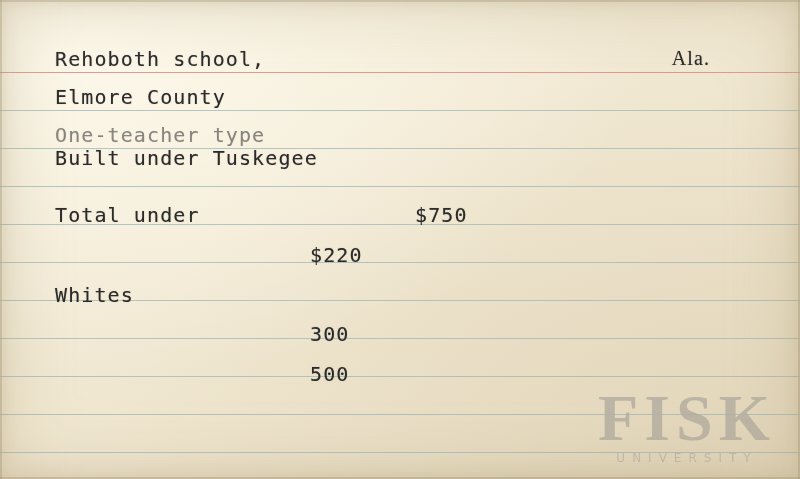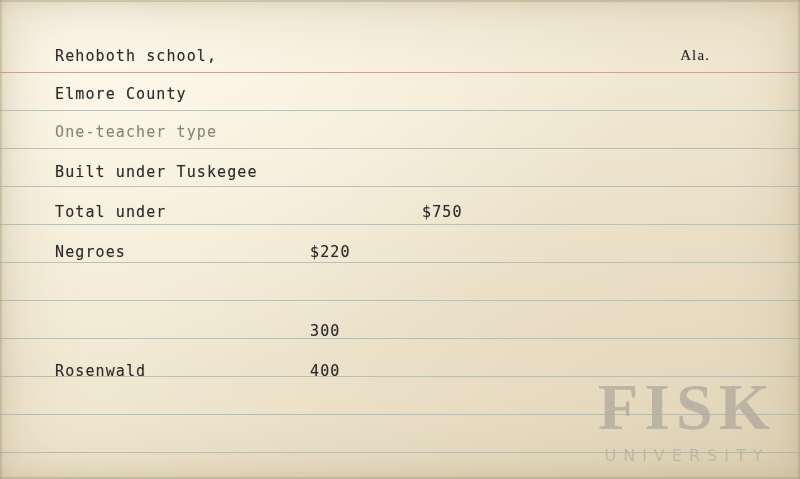--- a/index.html
+++ b/index.html
@@ -61,34 +61,33 @@
   #typed {
     position: absolute;
     inset: 0;
   }
   .line {
     position: absolute;
     left: 55px;
     right: 40px;
     height: 22px;
     color: #2b2b2b;
-    font-size: 15px;
+    font-size: 20px;
     letter-spacing: 1.1px;
     white-space: nowrap;
     text-shadow: 0 0 1px rgba(40,40,40,0.35);
   }
   .line .col-label { display: inline-block; }
   .line .col-a {
     position: absolute;
     left: 255px;
   }
   .line .col-b {
     position: absolute;
     left: 360px;
-    margin-left: 7px;
   }
   .line .right {
     position: absolute;
     right: 50px;
     font-family: Liberation Serif, serif;
   }
   .faint { opacity: 0.55; }
 
   
   #watermark {
@@ -103,23 +102,23 @@
   #watermark .wm-main {
     font-family: Liberation Serif, serif;
     font-size: 66px;
     font-weight: bold;
     letter-spacing: 6px;
     line-height: 1;
     color: #b6afa1;
   }
   #watermark .wm-sub {
     font-family: "DejaVu Sans", sans-serif;
-    font-size: 16px;
+    font-size: 12px;
     letter-spacing: 7px;
-    margin-top: 6px;
+    margin-top: 0;
     color: #bdb6a8;
   }
 </style>
 </head>
 <body>
 
 <div id="card">
 
   <div class="edge top"></div>
   <div class="edge bottom"></div>
@@ -148,42 +147,44 @@
     </div>
 
     <div class="line" style="top:85px">
       <span class="col-label">Elmore County</span>
     </div>
 
     <div class="line" style="top:123px">
       <span class="col-label faint">One-teacher type</span>
     </div>
 
-    <div class="line" style="top:163px">
+    <div class="line" style="top:146px">
       <span class="col-label">Built under Tuskegee</span>
     </div>
 
     <div class="line" style="top:203px">
       <span class="col-label">Total under</span>
       <span class="col-b">$750</span>
     </div>
 
     <div class="line" style="top:243px">
-      <span class="col-label">Negroes</span>
       <span class="col-a">$220</span>
     </div>
 
+    <div class="line" style="top:283px">
+      <span class="col-label">Whites</span>
+      <span class="col-a"></span>
+    </div>
 
     <div class="line" style="top:322px">
       <span class="col-a">300</span>
     </div>
 
     <div class="line" style="top:362px">
-      <span class="col-label">Rosenwald</span>
-      <span class="col-a">400</span>
+      <span class="col-a">500</span>
     </div>
 
   </div>
 
   <div id="watermark">
     <div class="wm-main">FISK</div>
     <div class="wm-sub">UNIVERSITY</div>
   </div>
 
 </div>

